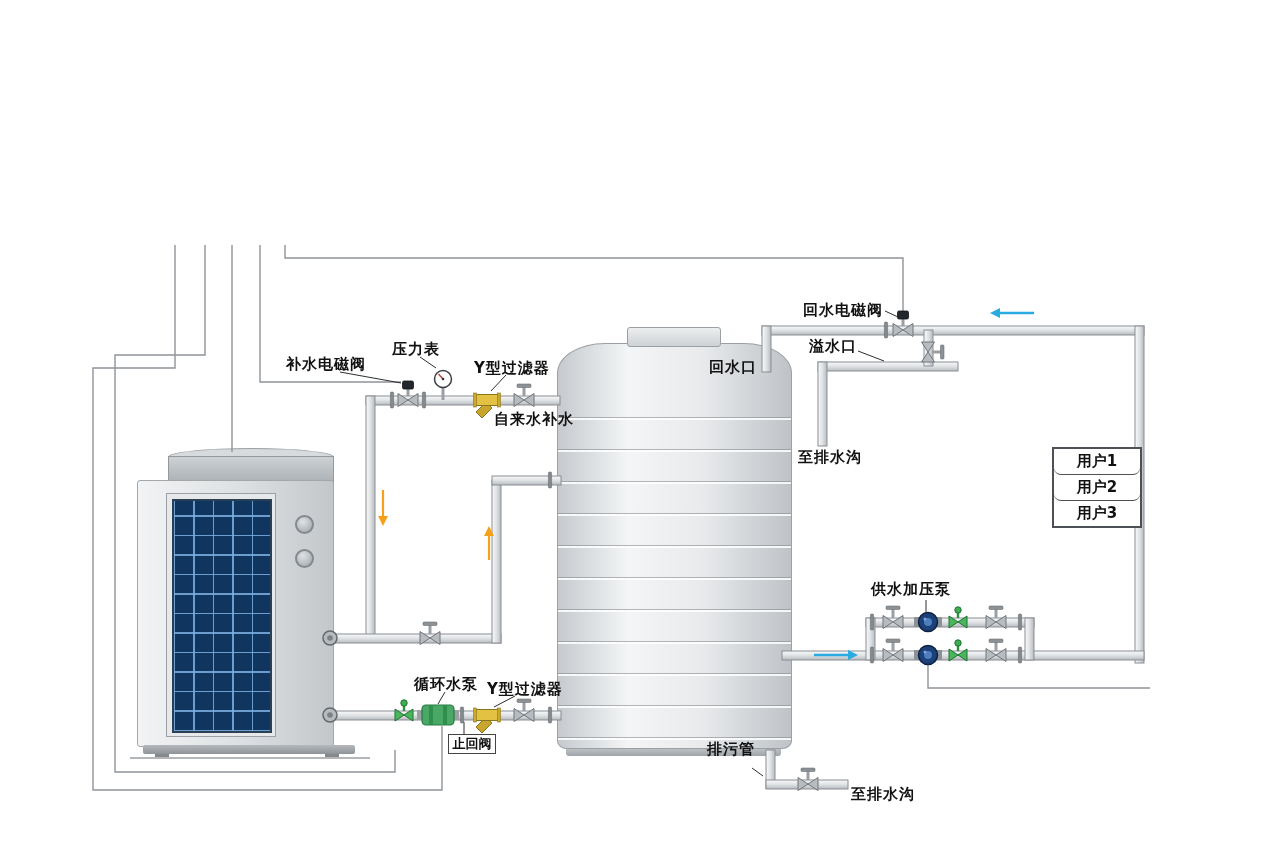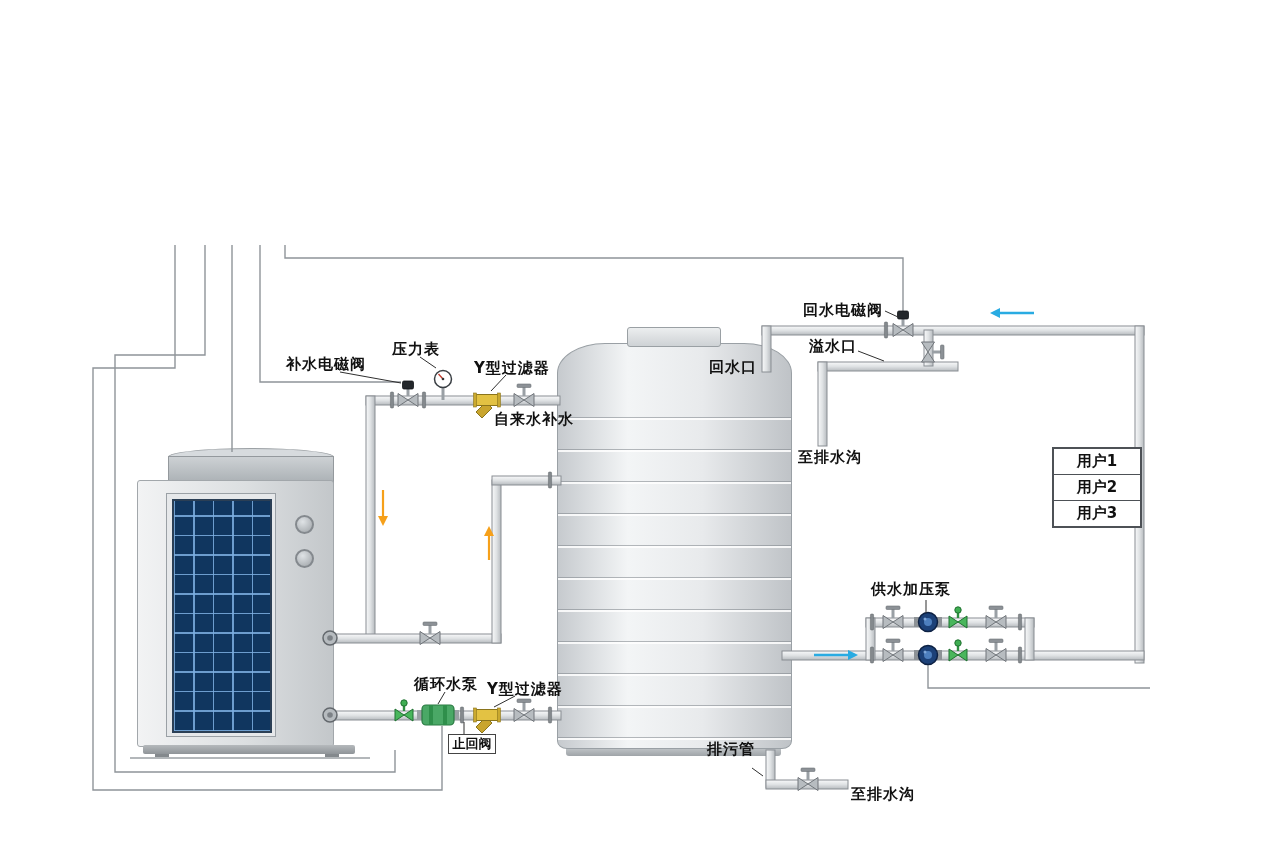--- a/index.html
+++ b/index.html
@@ -59,21 +59,21 @@
   .tank-cap{left:627px;top:327px;width:92px;height:18px;z-index:12;border-radius:3px;
             background:linear-gradient(#eceeef,#ced2d5);border:1px solid #9aa0a4;}
   .tank-base{left:566px;top:746px;width:215px;height:10px;z-index:9;border-radius:3px;
              background:linear-gradient(#c9cdd0,#9fa4a8);}
   .tank-label{left:557px;top:527px;width:233px;text-align:center;font-size:20px;font-weight:600;
               letter-spacing:3px;color:#1f1f1f;z-index:40;position:absolute;}
   
   .users{position:absolute;left:1052px;top:447px;width:86px;z-index:45;background:#fff;
          border:2px solid #4d5156;}
   .users .row{height:25px;display:flex;align-items:center;justify-content:center;
-              font-size:15px;font-weight:600;color:#111;border-bottom:1.5px solid #4d5156;}
+              font-size:15px;font-weight:600;color:#111;border-bottom:1.5px solid #4d5156;border-radius:7px;}
   .users .row:last-child{border-bottom:none;text-align:center;}
   
   .cv-box{position:absolute;left:448px;top:734px;width:46px;height:18px;z-index:40;
           border:1px solid #444;background:#fff;display:flex;align-items:center;justify-content:center;
           font-size:13px;font-weight:600;color:#111;text-align:center;}
   
   .overlay{position:absolute;left:0;top:0;z-index:30;pointer-events:none;}
 </style>
 </head>
 <body>

